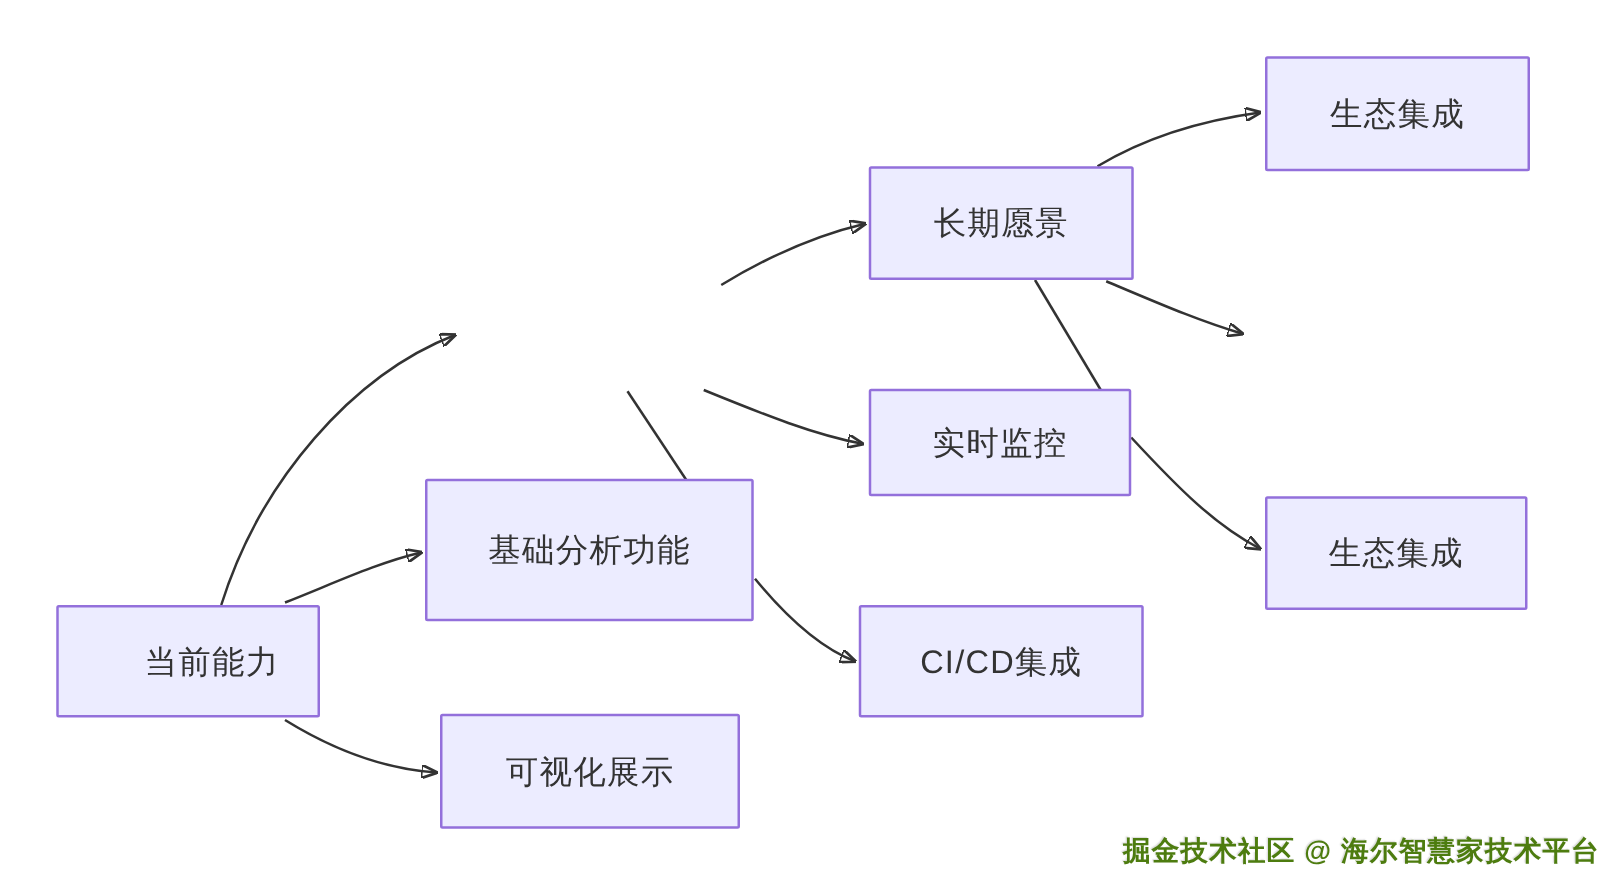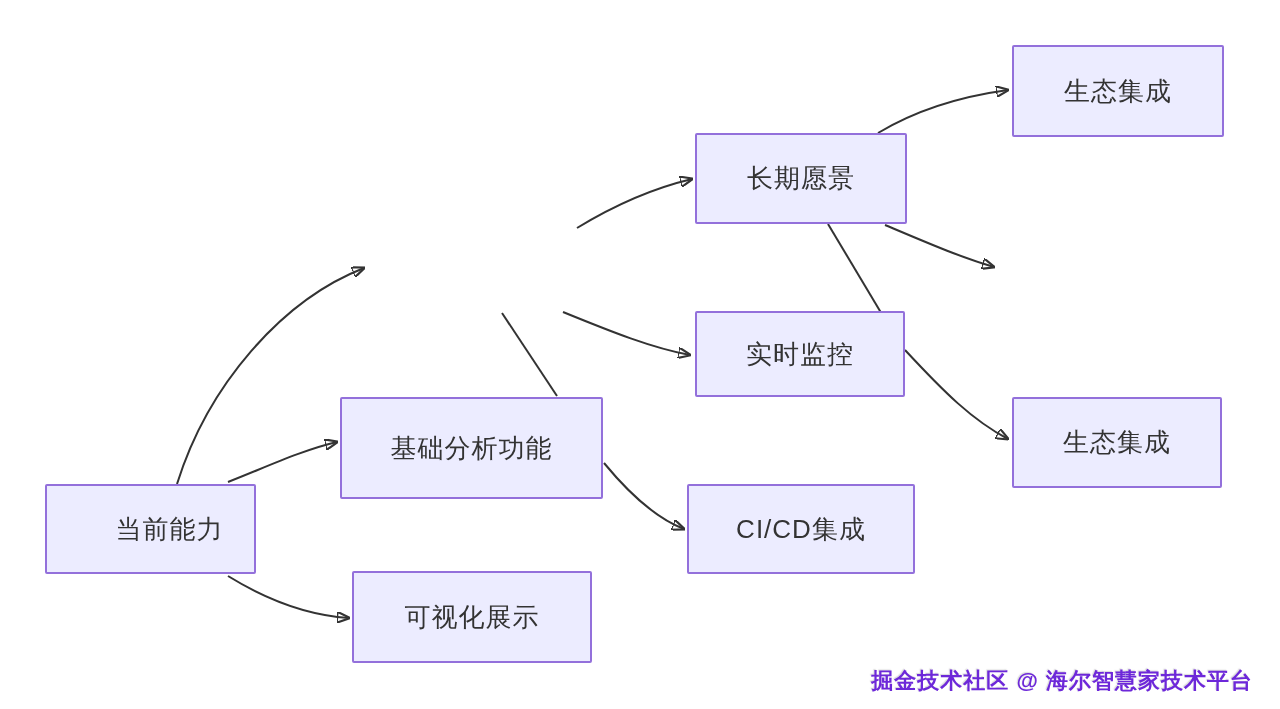--- a/index.html
+++ b/index.html
@@ -32,26 +32,26 @@
     display: flex;
     align-items: center;
     justify-content: center;
     font-size: 26px;
     letter-spacing: 1px;
     color: #333333;
     white-space: nowrap;
   }
   .watermark {
     position: absolute;
-    right: 27px;
+    right: 0;
     bottom: 13px;
     font-size: 22px;
     font-weight: bold;
     letter-spacing: 1px;
-    color: #6d28d9;
+    color: #4d7c0f;
     text-shadow: 2px 2px 1px rgba(255,255,255,0.95), -1px -1px 1px rgba(110,110,110,0.25);
     text-align: center;
   }
 </style>
 </head>
 <body>
 
 <div class="canvas">
 
   <svg class="edges-layer" width="1280" height="709" viewBox="0 0 1280 709" xmlns="http://www.w3.org/2000/svg">
@@ -69,21 +69,21 @@
     <path d="M 604,463 C 632,497 658,519 684,529" marker-end="url(#arrowhead)"></path>
     <path d="M 878,133 C 918,109 964,96 1008,90" marker-end="url(#arrowhead)"></path>
     <path d="M 885,225 C 930,244 960,257 994,267" marker-end="url(#arrowhead)"></path>
     <path d="M 828,224 L 883,316"></path>
     <path d="M 905,350 C 944,392 972,420 1008,439" marker-end="url(#arrowhead)"></path>
   </svg>
 
   <div class="node" style="left:45px;  top:484px; width:211px; height:90px;padding-left:38px;">当前能力</div>
 
 
-  <div class="node" style="left:340px; top:397px; width:263px; height:102px;font-family:Liberation Mono, monospace;">基础分析功能</div>
+  <div class="node" style="left:340px; top:383px; width:263px; height:114px;font-family:Liberation Mono, monospace;">基础分析功能</div>
 
   <div class="node" style="left:695px; top:133px; width:212px; height:91px;">长期愿景</div>
 
   <div class="node" style="left:352px; top:571px; width:240px; height:92px;">可视化展示</div>
 
   <div class="node" style="left:695px; top:311px; width:210px; height:86px;">实时监控</div>
 
   <div class="node" style="left:687px; top:484px; width:228px; height:90px;">CI/CD集成</div>
 
   <div class="node" style="left:1012px; top:45px; width:212px; height:92px;">生态集成</div>

